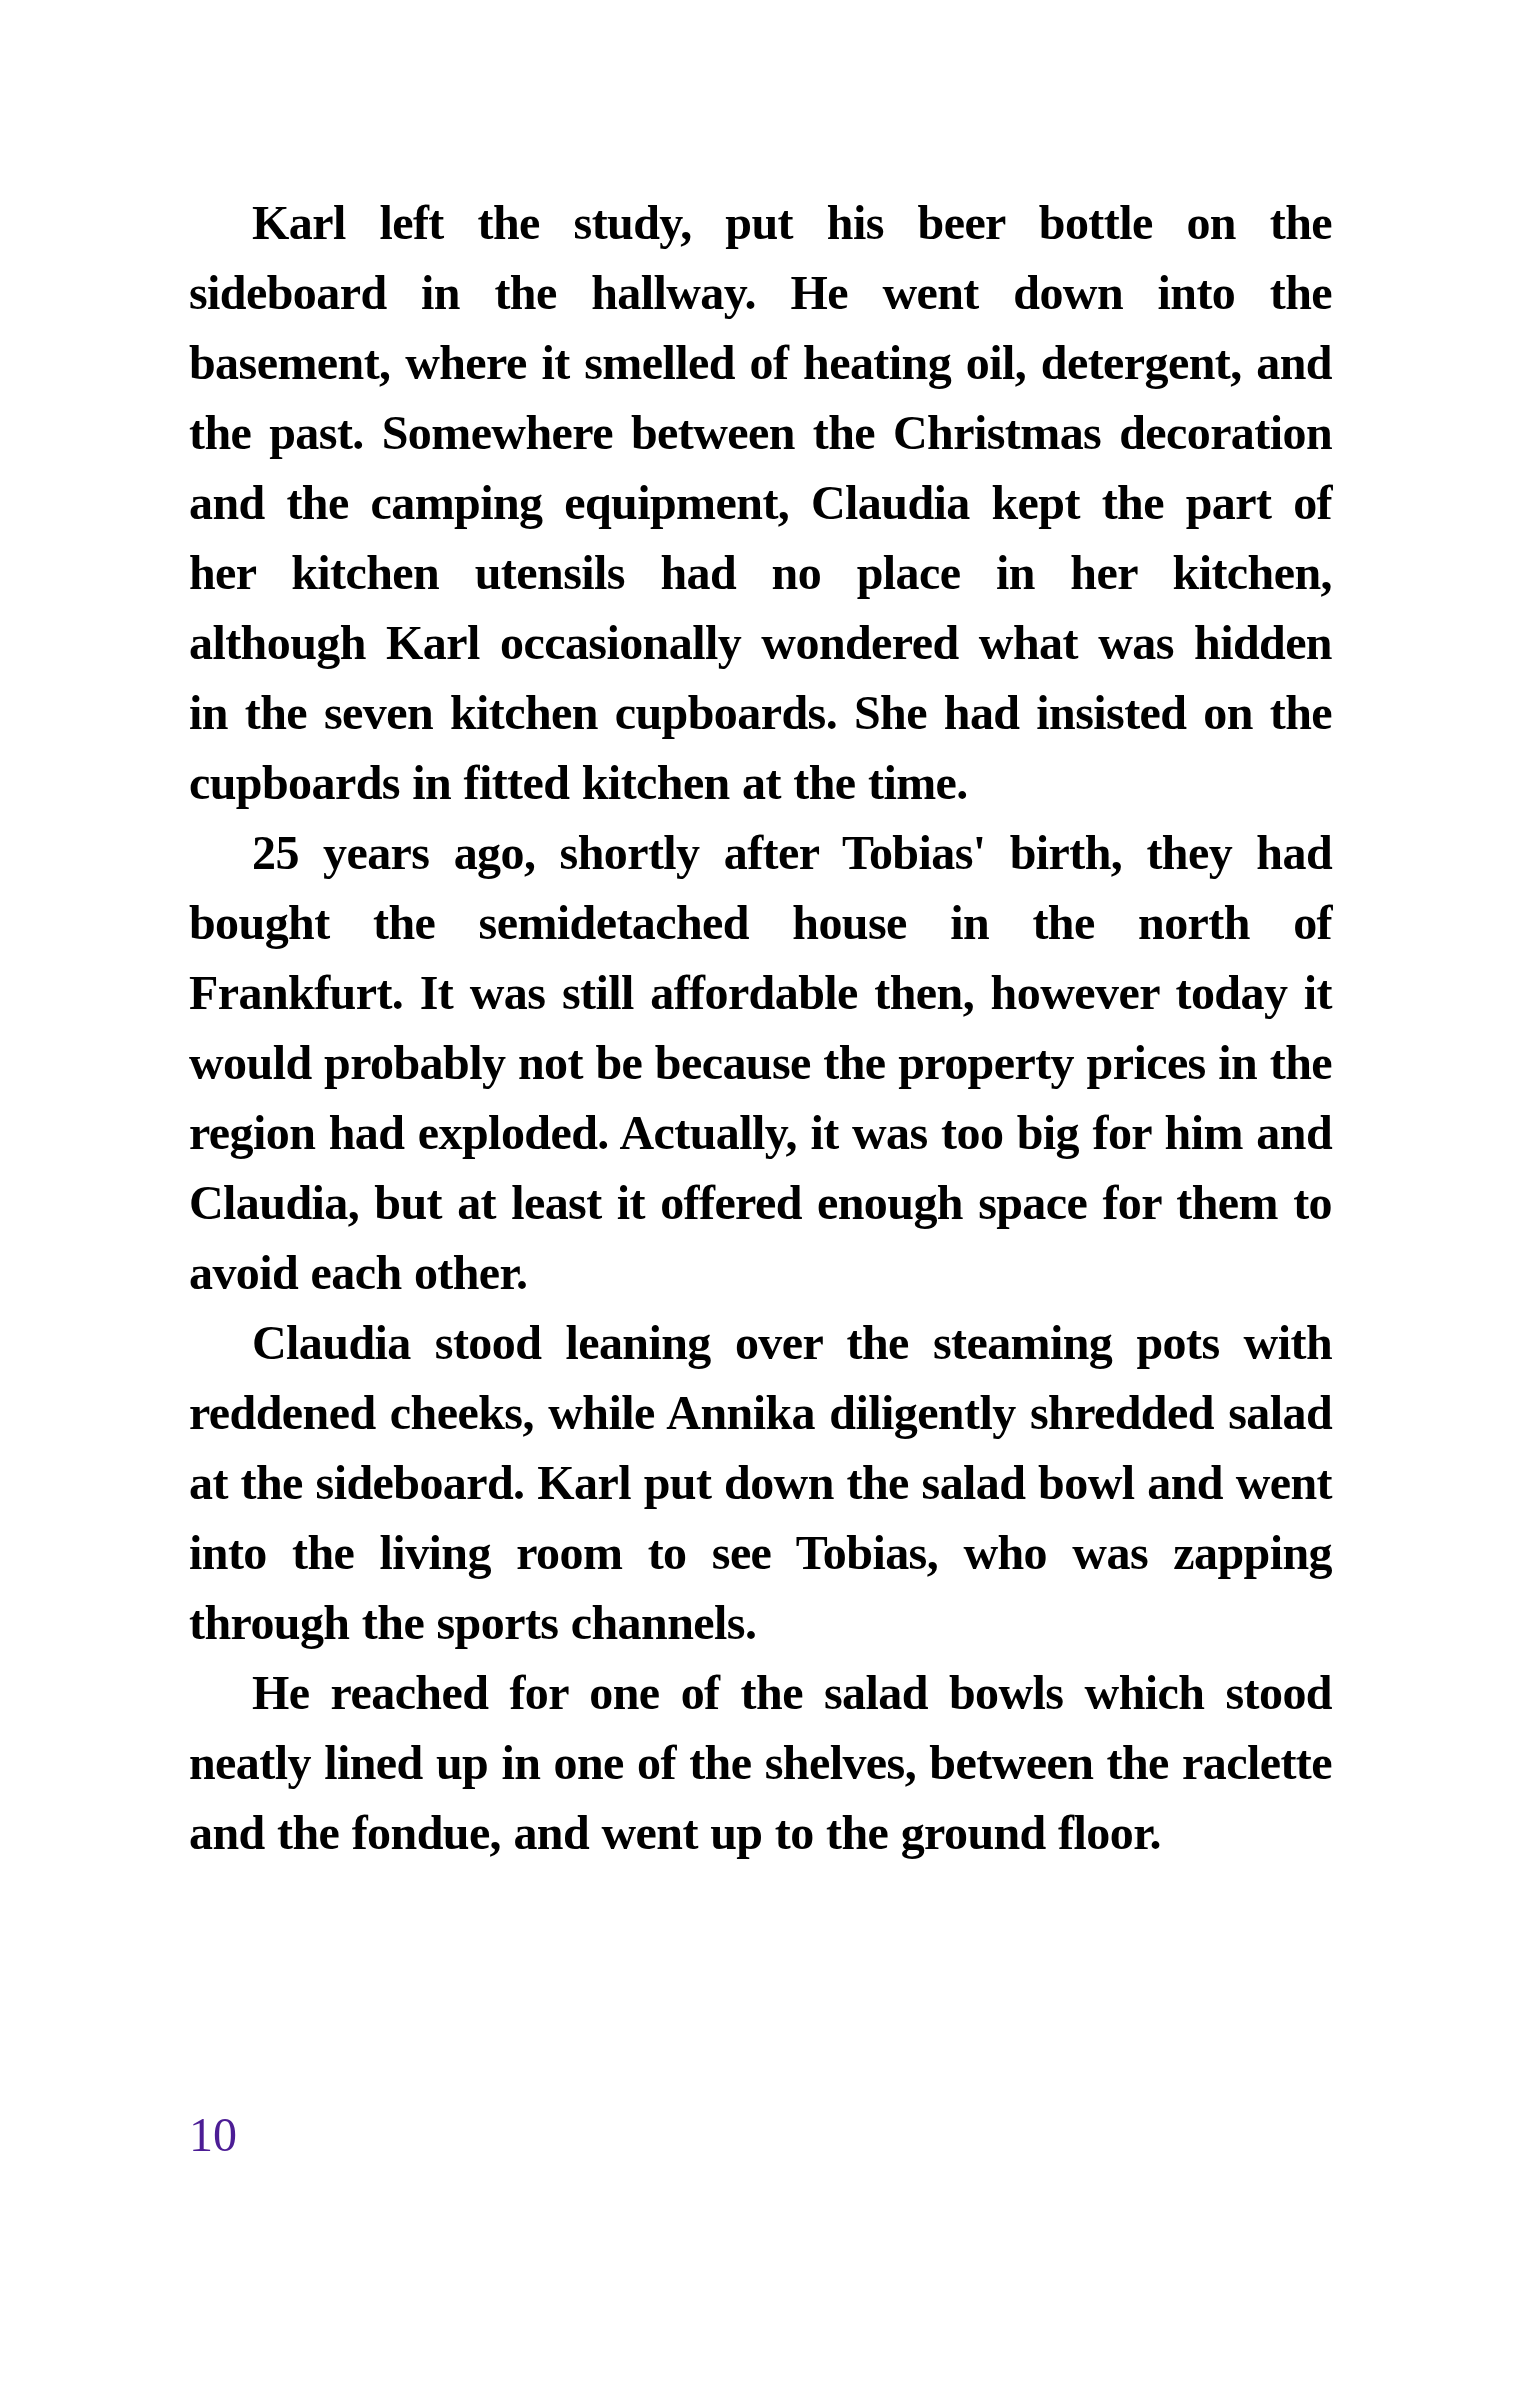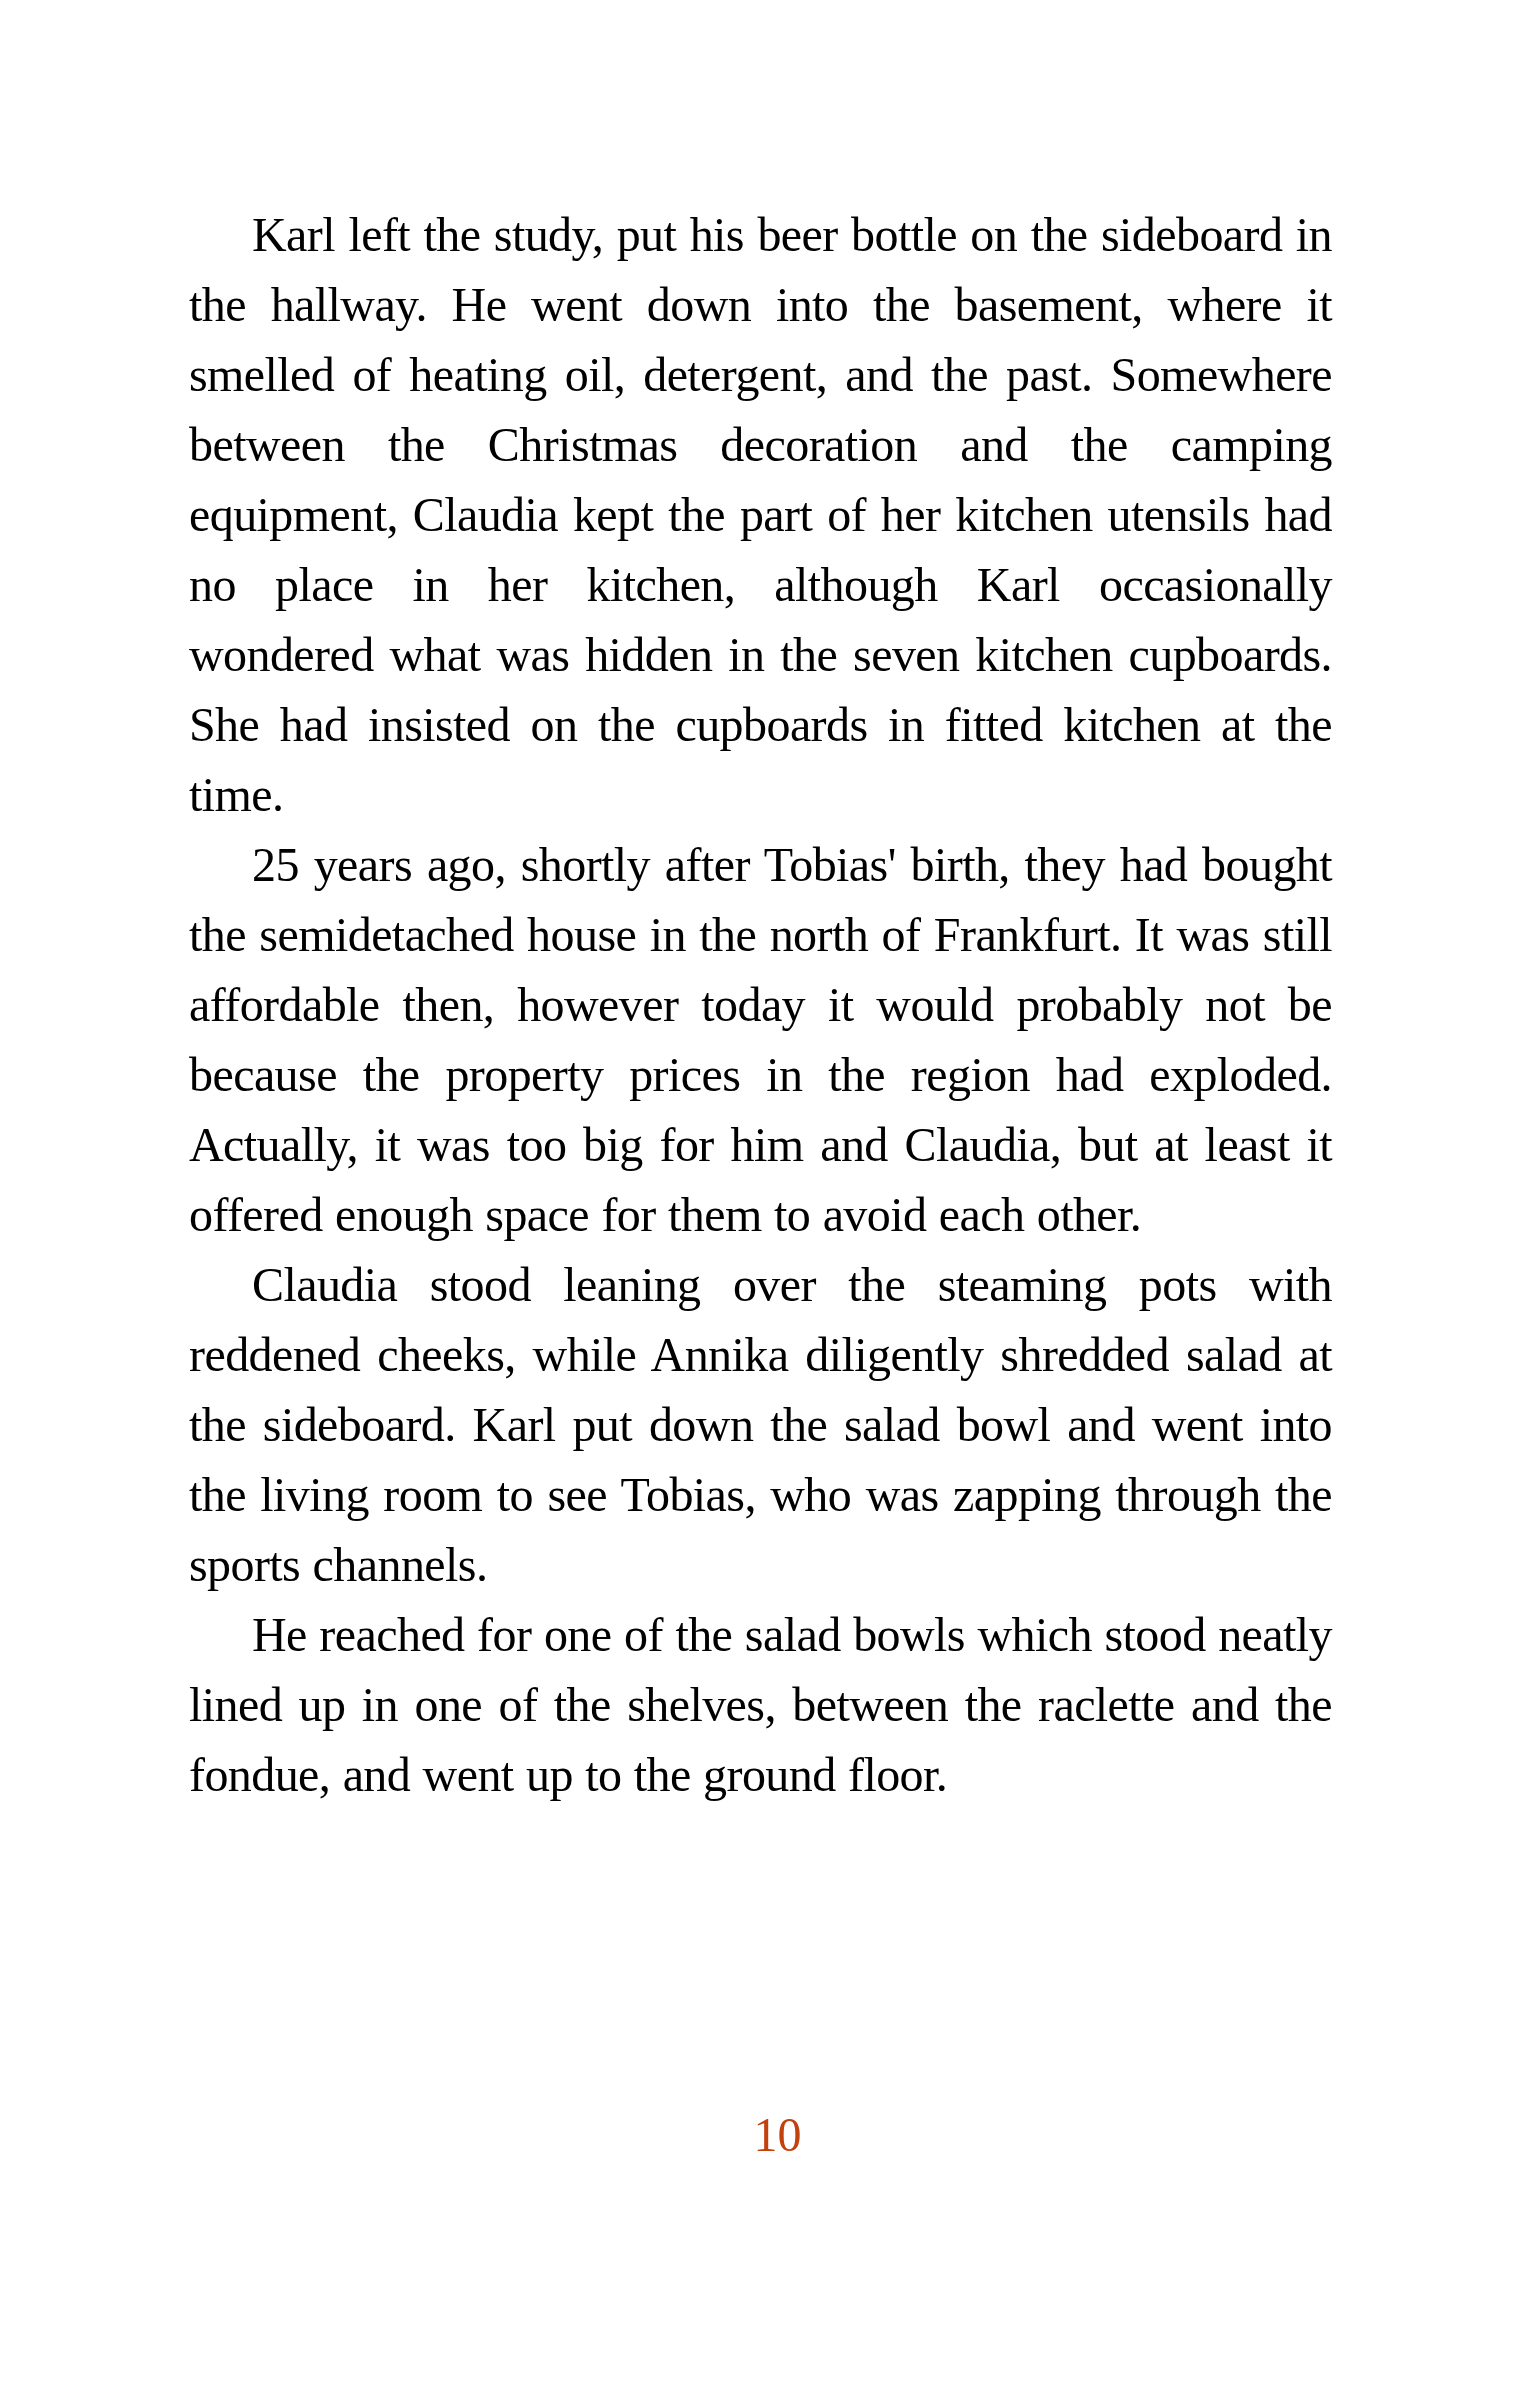--- a/index.html
+++ b/index.html
@@ -19,43 +19,44 @@
     left: 0;
     top: 0;
     width: 1519px;
     height: 2401px;
     background: #ffffff;
     overflow: hidden;
   }
   .text-block {
     position: absolute;
     left: 189px;
-    top: 200px;
+    top: 188px;
     width: 1143px;
+    font-weight: bold;
   }
   .text-block p {
     margin: 0;
     padding: 0;
     font-size: 48px;
     line-height: 70px;
     text-align: justify;
     text-indent: 63px;
     letter-spacing: -0.012em;
     word-spacing: 0.02em;
     color: #000000;
   }
   .page-number {
     position: absolute;
-    left: 206px;
+    left: 189px;
     top: 2100px;
     width: 1143px;
     font-size: 48px;
     line-height: 70px;
-    text-align: center;
-    color: #c2410c;
+    text-align: left;
+    color: #4c1d95;
   }
 </style>
 </head>
 <body>
 
 <main class="book-page">
   <section class="text-block">
     <p>Karl left the study, put his beer bottle on the sideboard in the hallway. He went down into the basement, where it smelled of heating oil, detergent, and the past. Somewhere between the Christmas decoration and the camping equipment, Claudia kept the part of her kitchen utensils had no place in her kitchen, although Karl occasionally wondered what was hidden in the seven kitchen cupboards. She had insisted on the cupboards in fitted kitchen at the time.</p>
     <p>25 years ago, shortly after Tobias' birth, they had bought the semidetached house in the north of Frankfurt. It was still affordable then, however today it would probably not be because the property prices in the region had exploded. Actually, it was too big for him and Claudia, but at least it offered enough space for them to avoid each other.</p>
     <p>Claudia stood leaning over the steaming pots with reddened cheeks, while Annika diligently shredded salad at the sideboard. Karl put down the salad bowl and went into the living room to see Tobias, who was zapping through the sports channels.</p>

